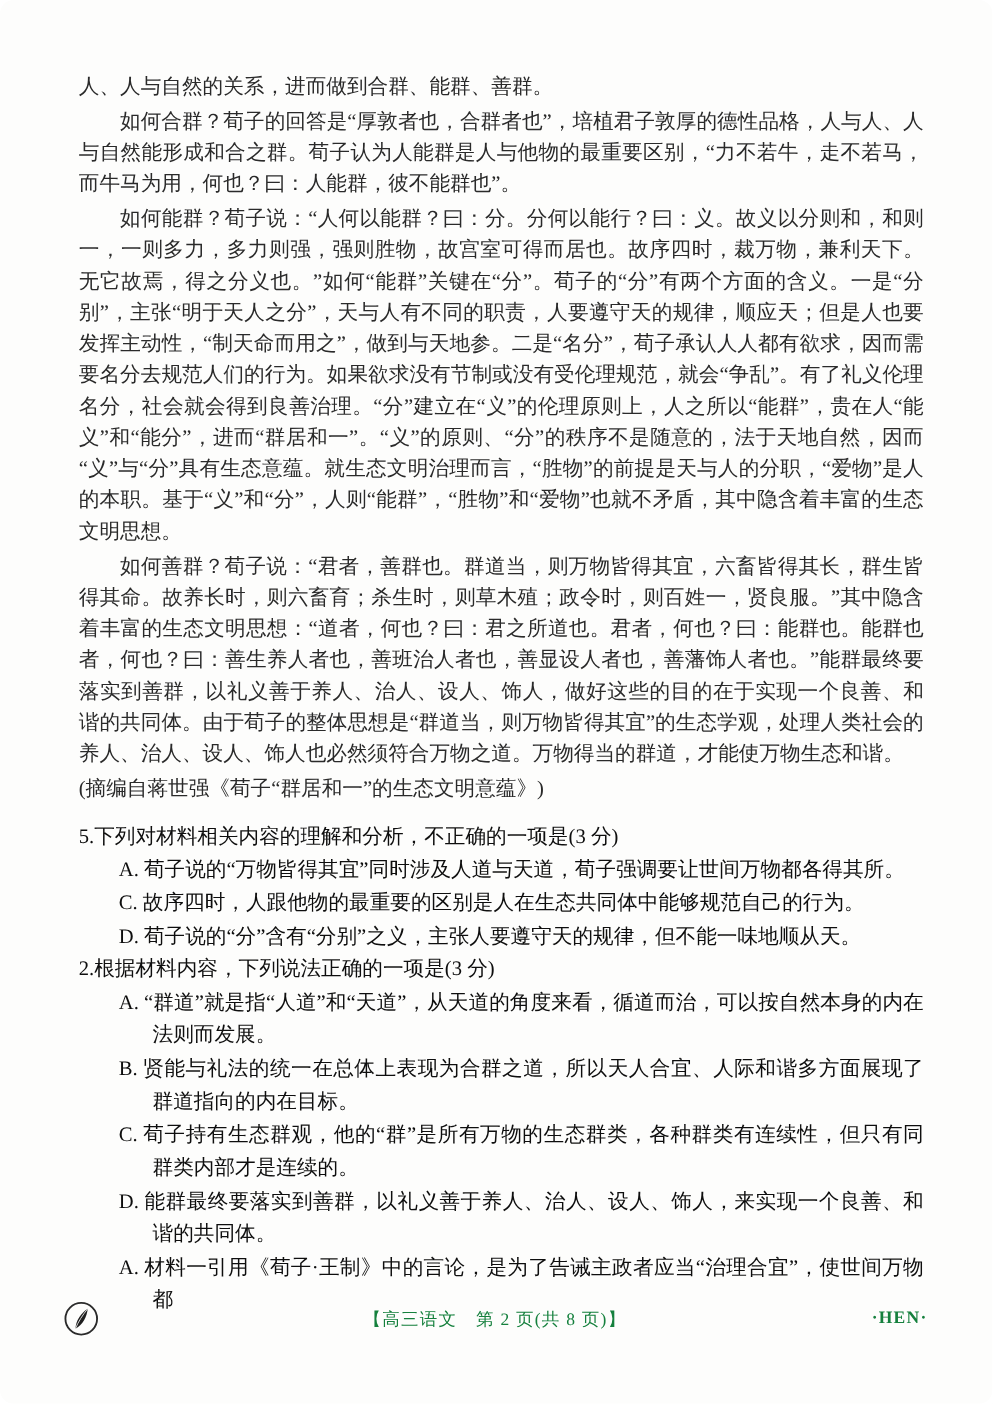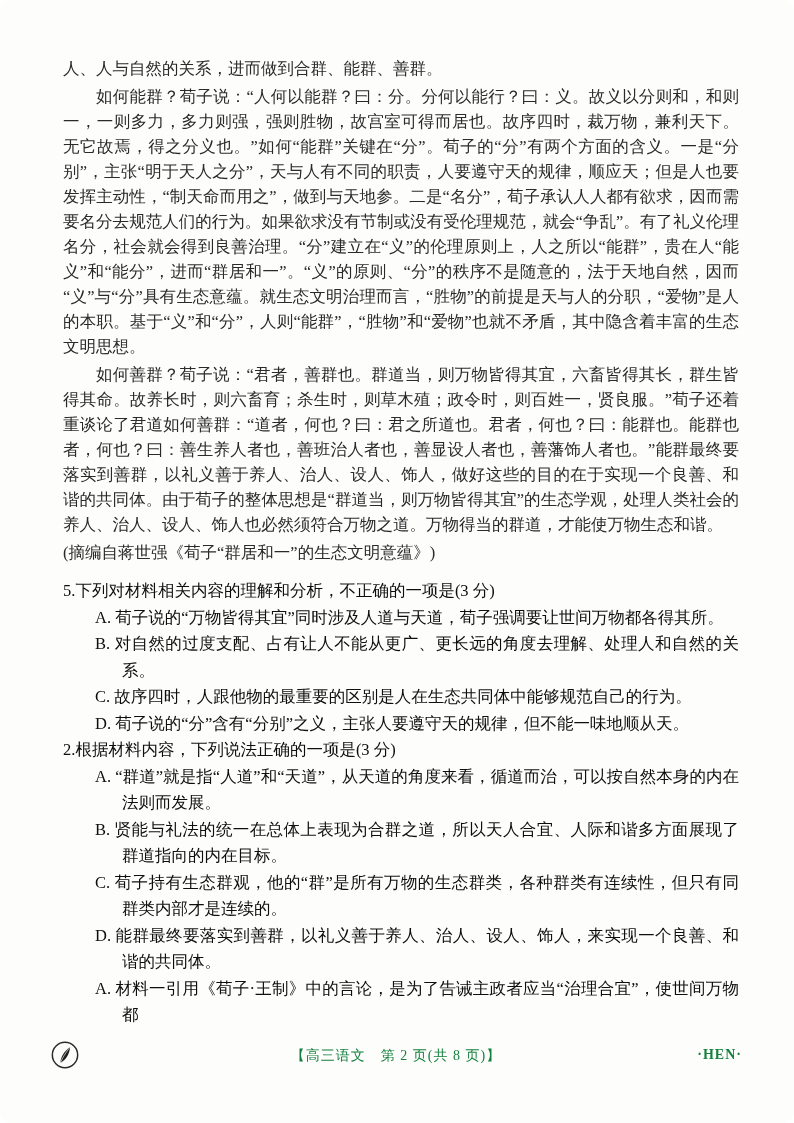--- a/index.html
+++ b/index.html
@@ -74,31 +74,31 @@
     letter-spacing: 1px;
   }
 </style>
 </head>
 <body>
 
 <div class="page">
 
   <section class="material">
     <p class="para cont">人、人与自然的关系，进而做到合群、能群、善群。</p>
+    <p class="para ind">如何合群？荀子的回答是“厚敦者也，合群者也”，培植君子敦厚的德性品格，人与人、人与自然能形成和合之群。荀子认为人能群是人与他物的最重要区别，“力不若牛，走不若马，而牛马为用，何也？曰：人能群，彼不能群也”。</p>
     <p class="para ind">如何能群？荀子说：“人何以能群？曰：分。分何以能行？曰：义。故义以分则和，和则一，一则多力，多力则强，强则胜物，故宫室可得而居也。故序四时，裁万物，兼利天下。无它故焉，得之分义也。”如何“能群”关键在“分”。荀子的“分”有两个方面的含义。一是“分别”，主张“明于天人之分”，天与人有不同的职责，人要遵守天的规律，顺应天；但是人也要发挥主动性，“制天命而用之”，做到与天地参。二是“名分”，荀子承认人人都有欲求，因而需要名分去规范人们的行为。如果欲求没有节制或没有受伦理规范，就会“争乱”。有了礼义伦理名分，社会就会得到良善治理。“分”建立在“义”的伦理原则上，人之所以“能群”，贵在人“能义”和“能分”，进而“群居和一”。“义”的原则、“分”的秩序不是随意的，法于天地自然，因而“义”与“分”具有生态意蕴。就生态文明治理而言，“胜物”的前提是天与人的分职，“爱物”是人的本职。基于“义”和“分”，人则“能群”，“胜物”和“爱物”也就不矛盾，其中隐含着丰富的生态文明思想。</p>
-    <p class="para ind">如何善群？荀子说：“君者，善群也。群道当，则万物皆得其宜，六畜皆得其长，群生皆得其命。故养长时，则六畜育；杀生时，则草木殖；政令时，则百姓一，贤良服。”荀子还着重谈论了君道如何善群：“道者，何也？曰：君之所道也。君者，何也？曰：能群也。能群也者，何也？曰：善生养人者也，善班治人者也，善显设人者也，善藩饰人者也。”能群最终要落实到善群，以礼义善于养人、治人、设人、饰人，做好这些的目的在于实现一个良善、和谐的共同体。由于荀子的整体思想是“群道当，则万物皆得其宜”的生态学观，处理人类社会的养人、治人、设人、饰人也必然须符合万物之道。万物得当的群道，才能使万物生态和谐。</p>
+    <p class="para ind">如何善群？荀子说：“君者，善群也。群道当，则万物皆得其宜，六畜皆得其长，群生皆得其命。故养长时，则六畜育；杀生时，则草木殖；政令时，则百姓一，贤良服。”其中隐含着丰富的生态文明思想：“道者，何也？曰：君之所道也。君者，何也？曰：能群也。能群也者，何也？曰：善生养人者也，善班治人者也，善显设人者也，善藩饰人者也。”能群最终要落实到善群，以礼义善于养人、治人、设人、饰人，做好这些的目的在于实现一个良善、和谐的共同体。由于荀子的整体思想是“群道当，则万物皆得其宜”的生态学观，处理人类社会的养人、治人、设人、饰人也必然须符合万物之道。万物得当的群道，才能使万物生态和谐。</p>
     <p class="attribution">(摘编自蒋世强《荀子“群居和一”的生态文明意蕴》)</p>
   </section>
 
   <section class="questions">
 
     <div class="question">
       <p class="stem">5.下列对材料相关内容的理解和分析，不正确的一项是(3 分)</p>
       <p class="opt">A. 荀子说的“万物皆得其宜”同时涉及人道与天道，荀子强调要让世间万物都各得其所。</p>
-      <p class="opt">B. 对自然的过度支配、占有让人不能从更广、更长远的角度去理解、处理人和自然的关系。</p>
       <p class="opt">C. 故序四时，人跟他物的最重要的区别是人在生态共同体中能够规范自己的行为。</p>
       <p class="opt">D. 荀子说的“分”含有“分别”之义，主张人要遵守天的规律，但不能一味地顺从天。</p>
     </div>
 
     <div class="question">
       <p class="stem">2.根据材料内容，下列说法正确的一项是(3 分)</p>
       <p class="opt">A. “群道”就是指“人道”和“天道”，从天道的角度来看，循道而治，可以按自然本身的内在法则而发展。</p>
       <p class="opt">B. 贤能与礼法的统一在总体上表现为合群之道，所以天人合宜、人际和谐多方面展现了群道指向的内在目标。</p>
       <p class="opt">C. 荀子持有生态群观，他的“群”是所有万物的生态群类，各种群类有连续性，但只有同群类内部才是连续的。</p>
       <p class="opt">D. 能群最终要落实到善群，以礼义善于养人、治人、设人、饰人，来实现一个良善、和谐的共同体。</p>

